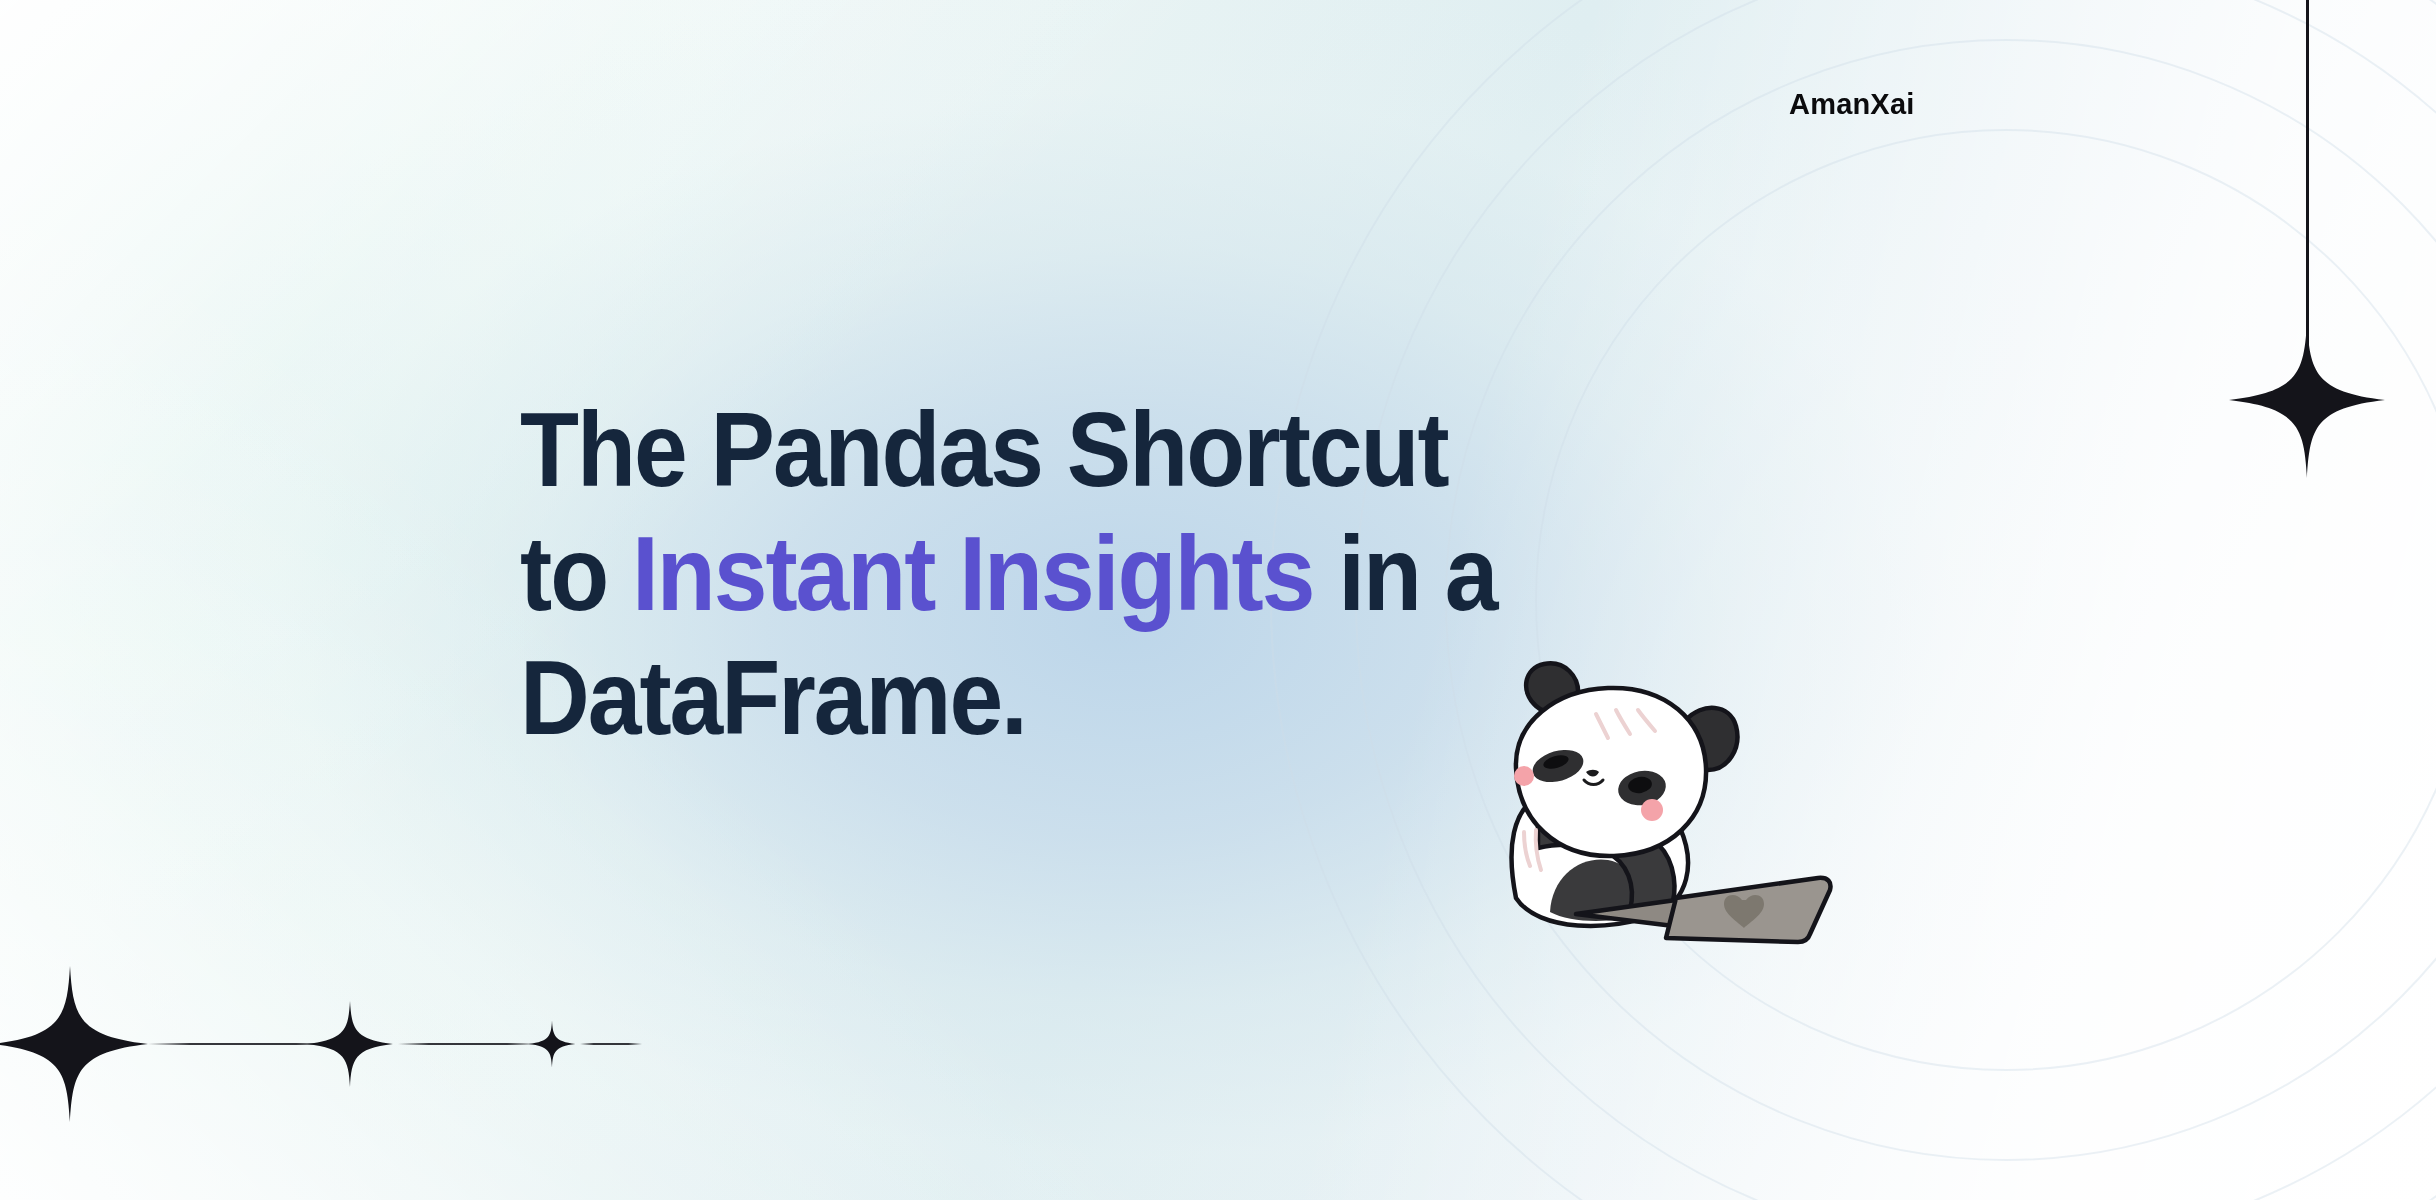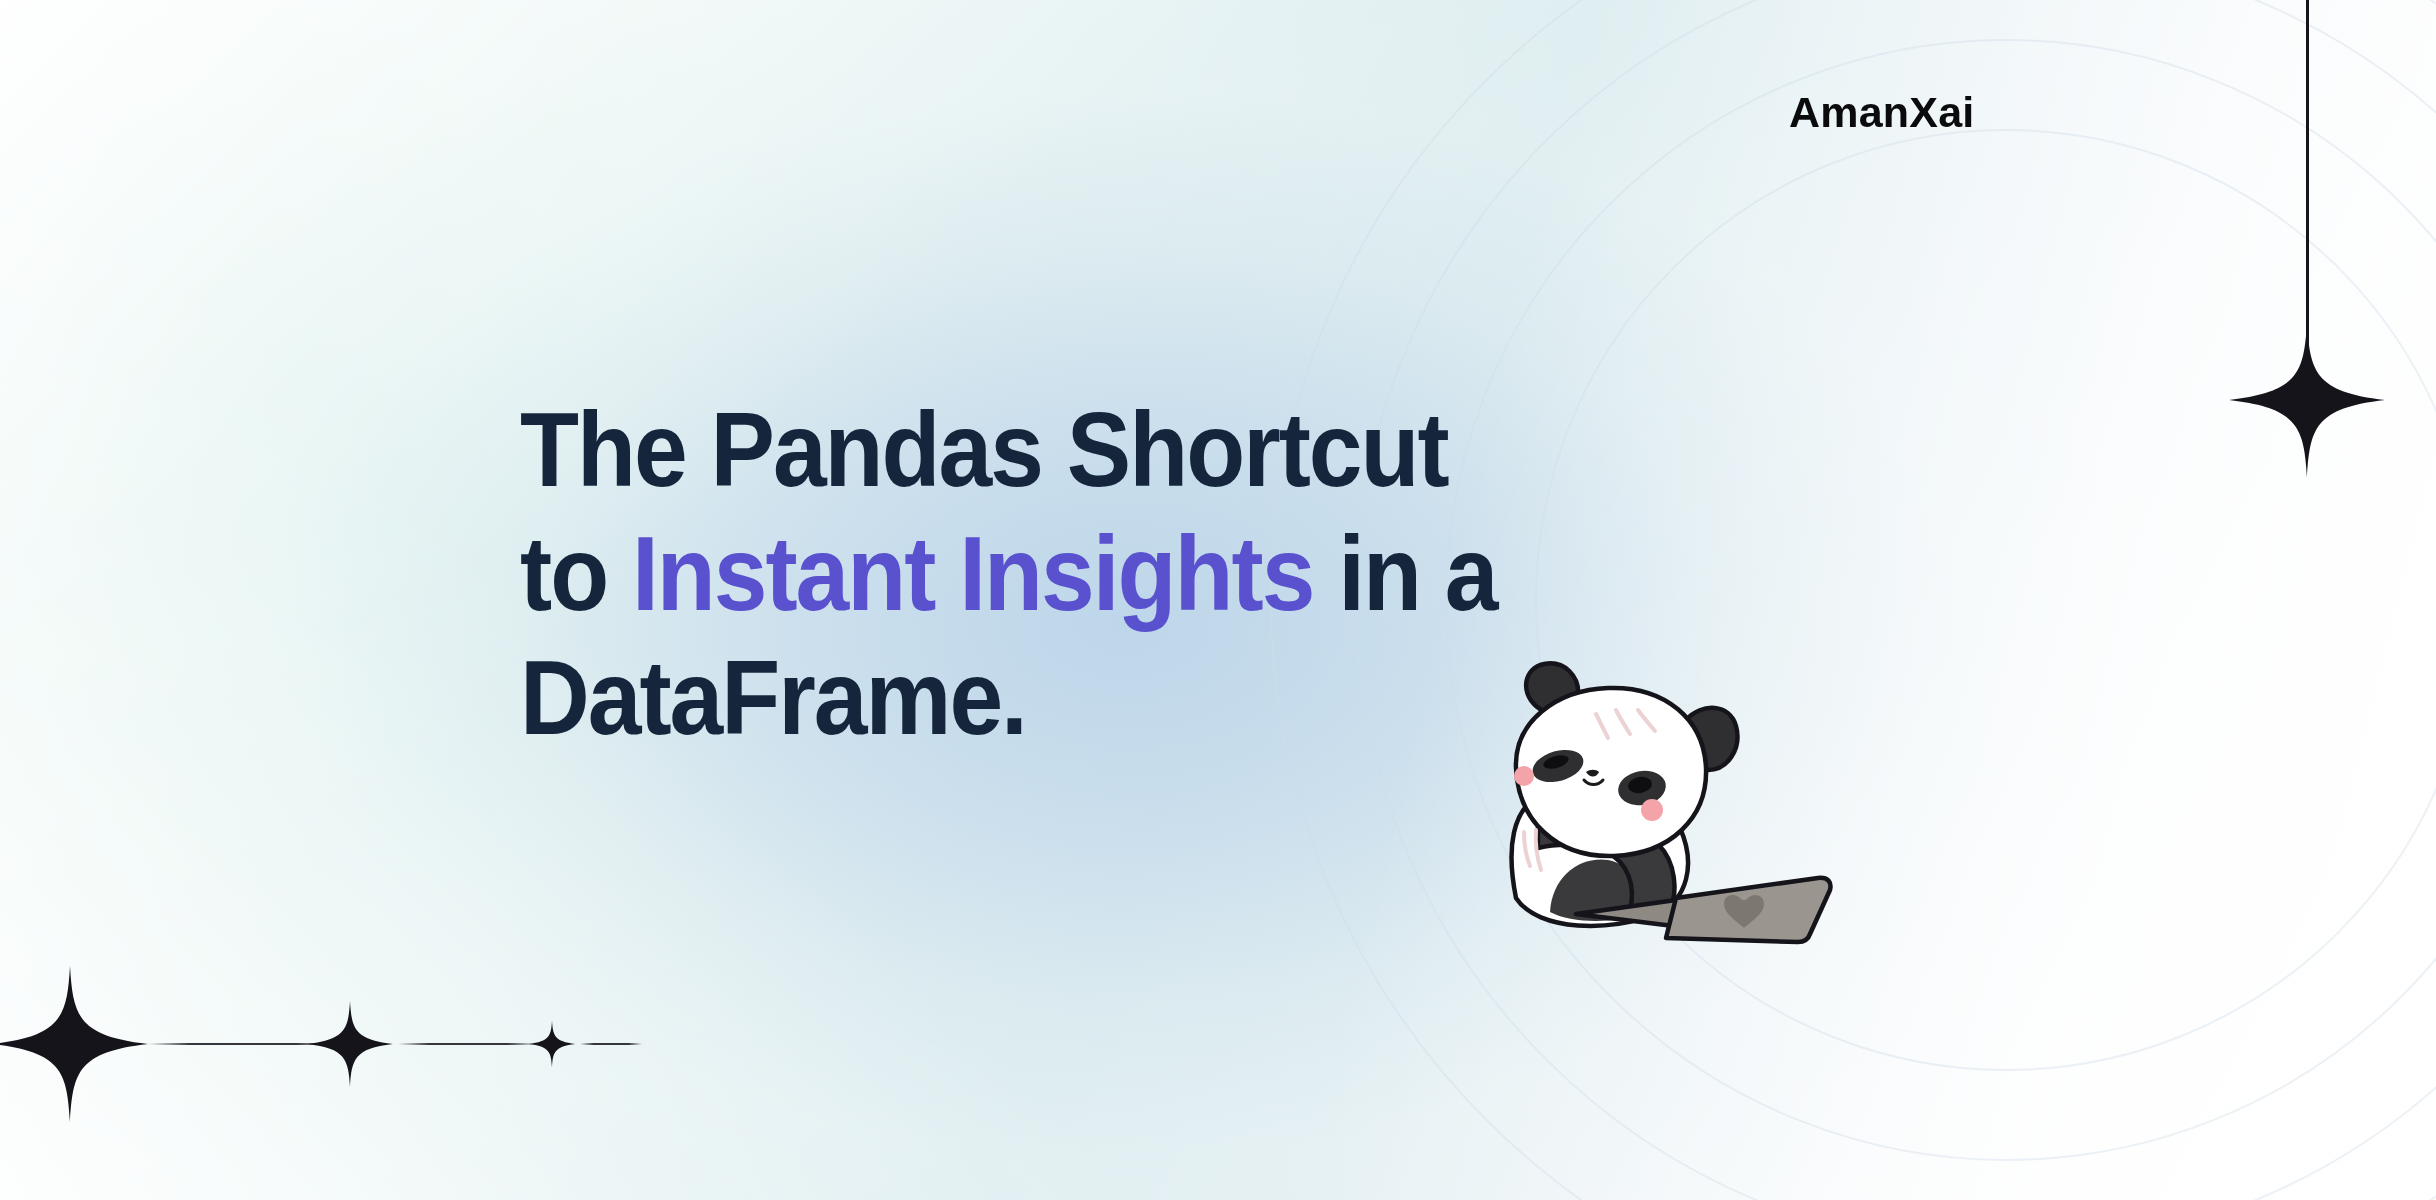--- a/index.html
+++ b/index.html
@@ -80,21 +80,21 @@
     height: 1500px;
     opacity: 0.40;
     pointer-events: none;
   }
 
   
   .brand {
     position: absolute;
     left: 1789px;
     top: 88px;
-    font-size: 43px;
+    font-size: 29px;
     font-weight: 700;
     letter-spacing: 0.2px;
     color: #0b0b0d;
     white-space: nowrap;
     font-family: "Liberation Sans", sans-serif;
   }
 
   
   .headline {
     position: absolute;

